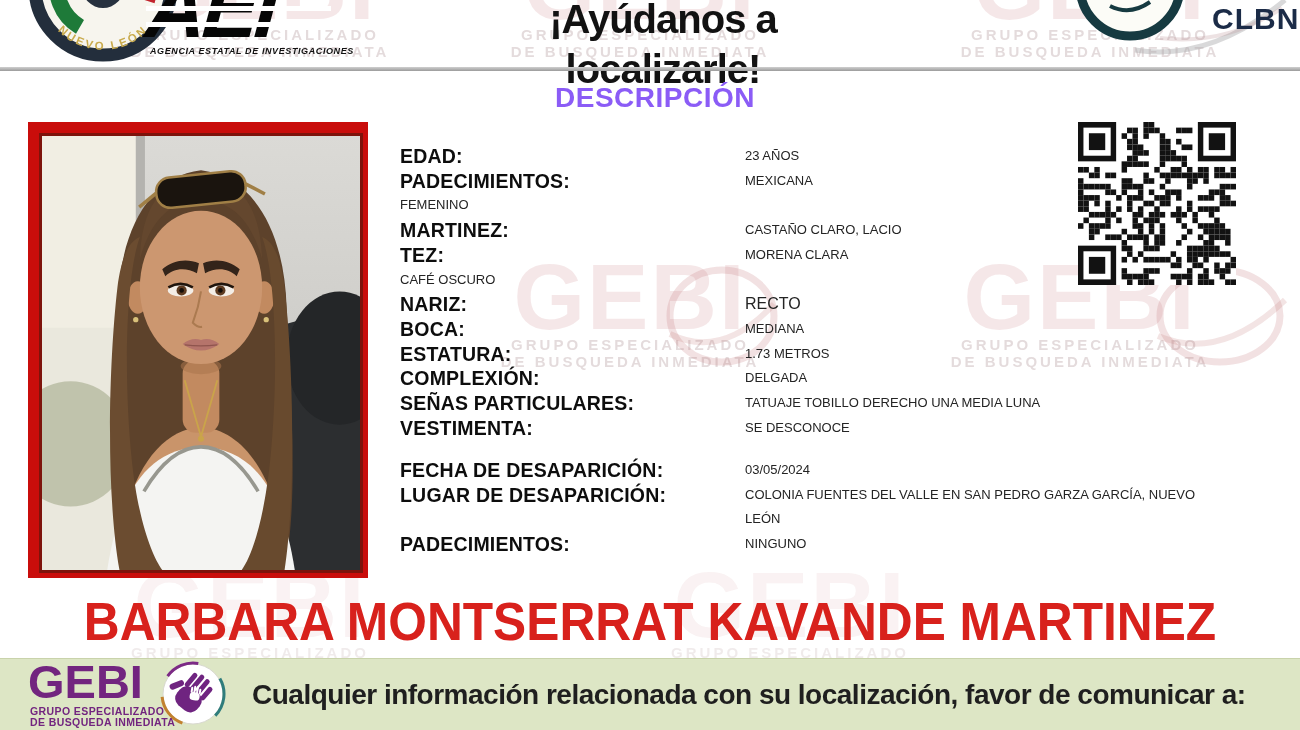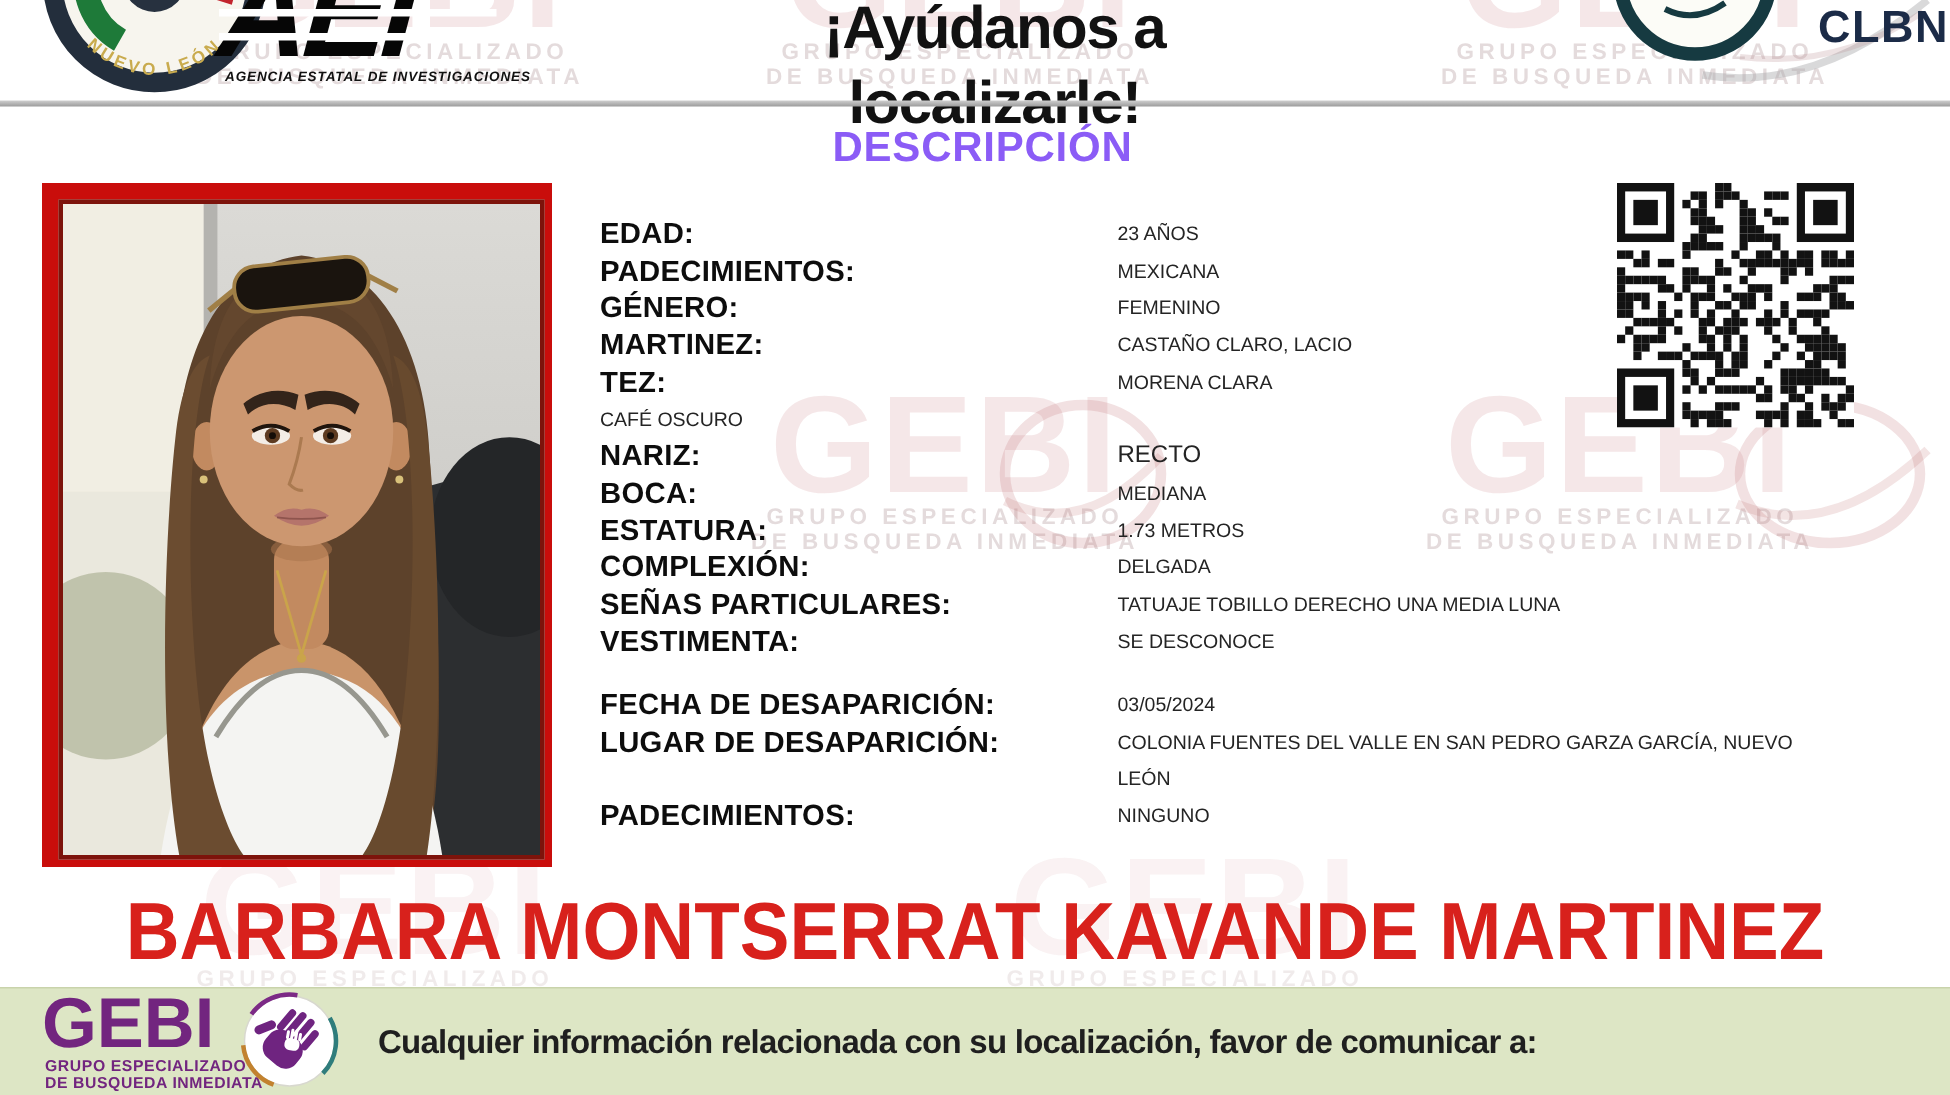--- a/index.html
+++ b/index.html
@@ -54,21 +54,21 @@
     transform:scaleX(.92);transform-origin:center;letter-spacing:0;white-space:nowrap;}
   
   .footer-bar{position:absolute;left:0;top:658px;width:1300px;height:72px;
     background:#dde6c5;border-top:1px solid #c9d3ab;}
   .gebi-text{position:absolute;left:28px;top:-1px;font-size:47px;line-height:48px;
     font-weight:900;color:#72257f;letter-spacing:0;}
   .gebi-sub{position:absolute;left:30px;top:47px;font-size:10.5px;line-height:11px;
     font-weight:bold;color:#72257f;letter-spacing:.4px;}
   .gebi-badge{position:absolute;left:160px;top:2px;width:66px;height:66px;}
   .contact-text{position:absolute;left:252px;top:0;width:1040px;height:72px;
-    display:flex;align-items:center;font-size:22px;font-weight:bold;color:#1f1f1f;
+    display:flex;align-items:center;font-size:28px;font-weight:bold;color:#1f1f1f;
     letter-spacing:-0.5px;}
 </style>
 </head>
 <body>
 
 <div id="poster">
 
   <div class="wm" style="left:110px;top:-52px;">
     <div class="big">GEBI</div>
     <div class="sub">GRUPO ESPECIALIZADO</div>
@@ -151,21 +151,20 @@
   <div class="fields">
       <div class="frow">
         <span class="flabel">EDAD:</span>
         <span class="fvalue">23 AÑOS</span>
       </div>
       <div class="frow">
         <span class="flabel">PADECIMIENTOS:</span>
         <span class="fvalue">MEXICANA</span>
       </div>
       <div class="frow">
-        <span class="flabel">GÉNERO:</span>
         <span class="fvalue">FEMENINO</span>
       </div>
       <div class="frow">
         <span class="flabel">MARTINEZ:</span>
         <span class="fvalue">CASTAÑO CLARO, LACIO</span>
       </div>
       <div class="frow">
         <span class="flabel">TEZ:</span>
         <span class="fvalue">MORENA CLARA</span>
       </div>

